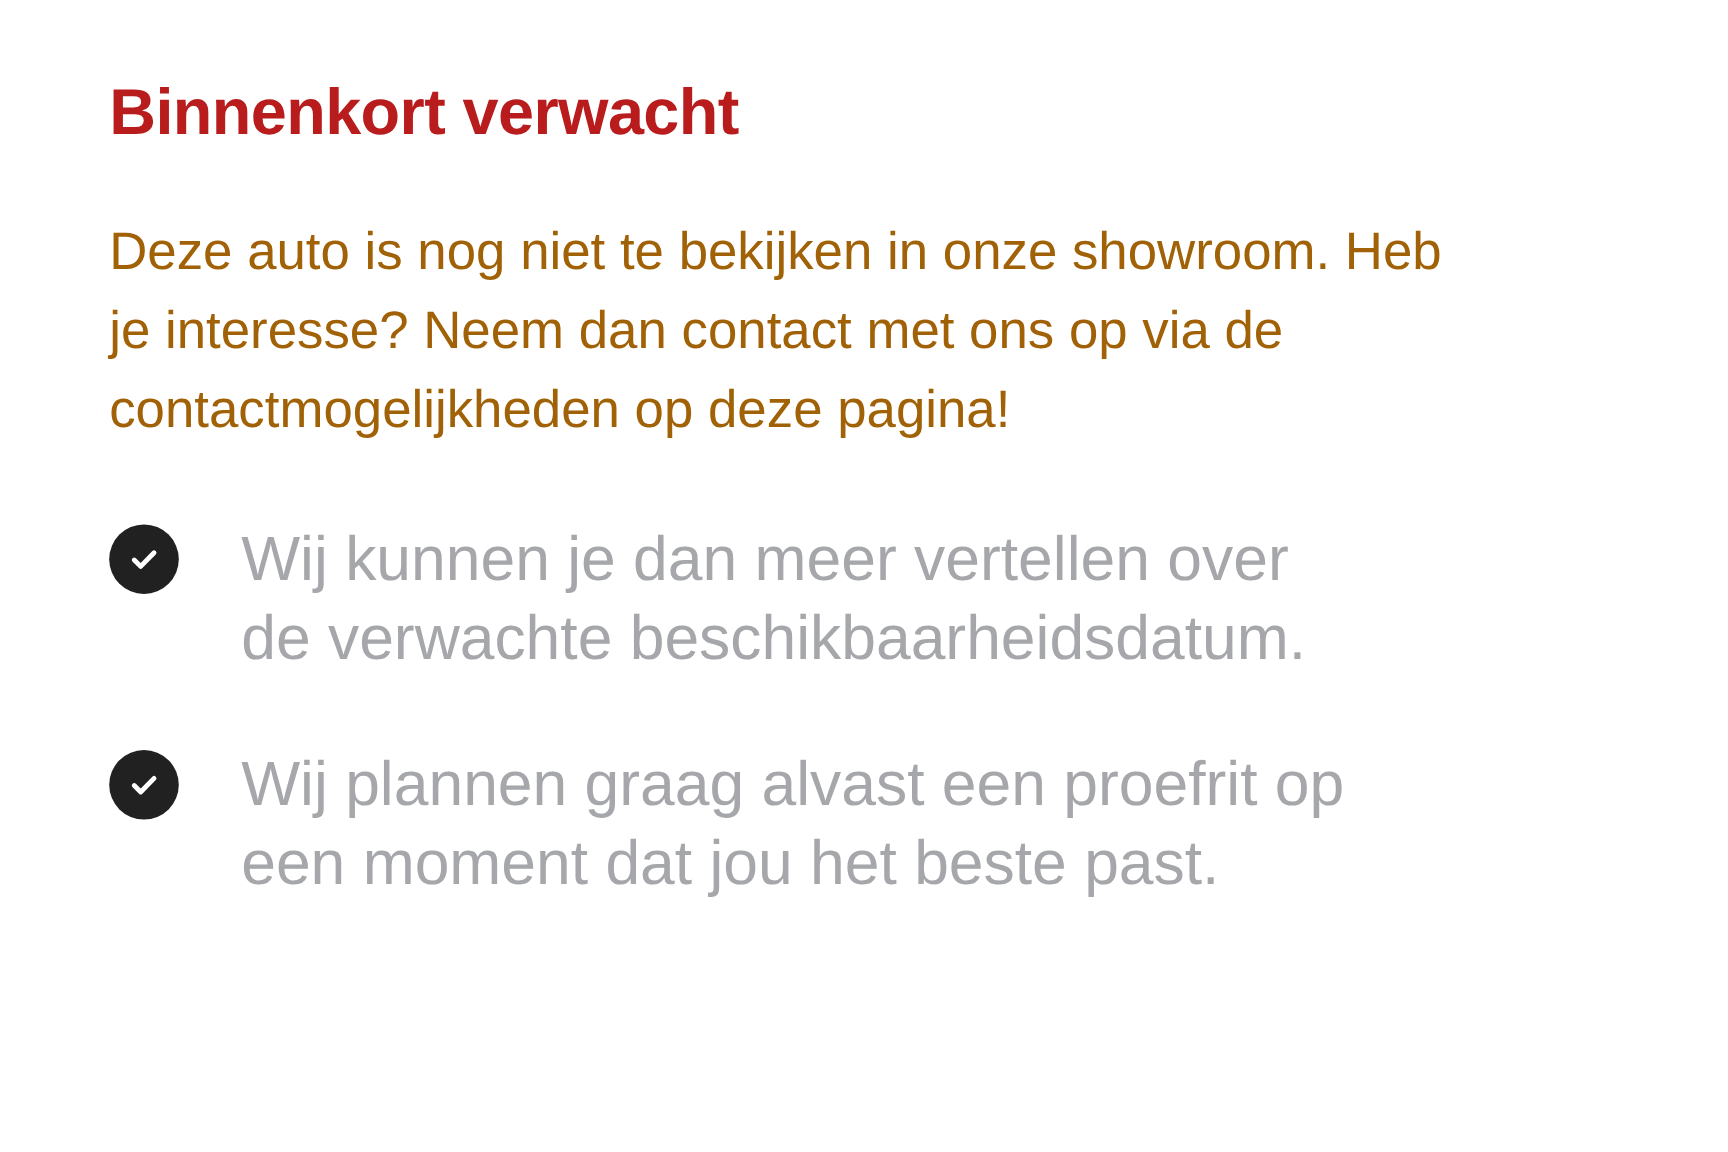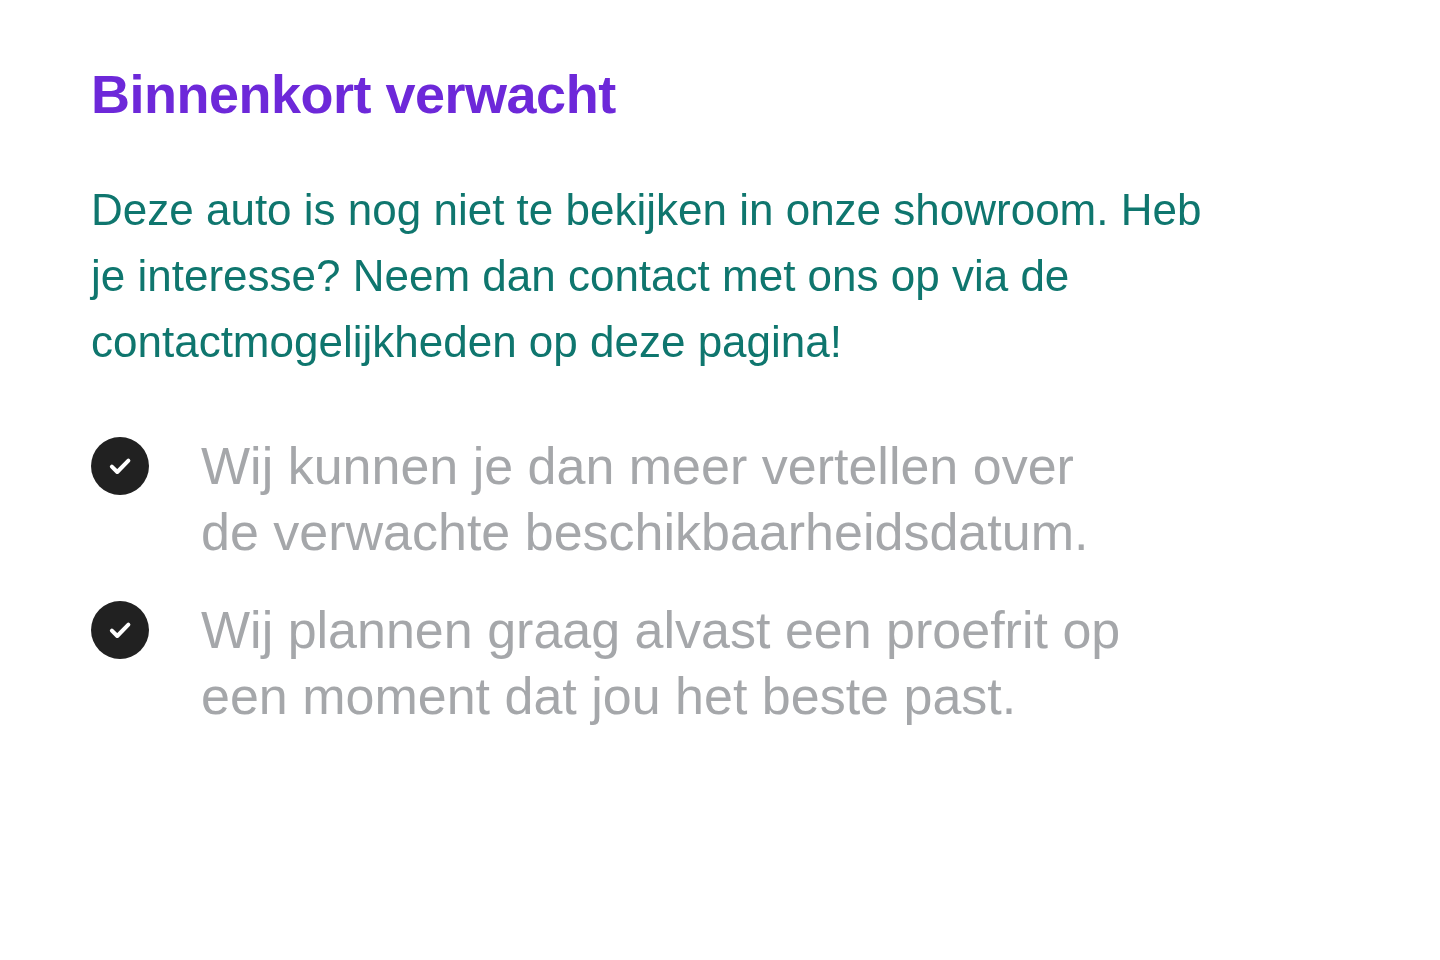--- a/index.html
+++ b/index.html
@@ -11,40 +11,40 @@
     overflow: hidden;
   }
   .section {
     padding: 62px 90px 0 91px;
   }
   .section-title {
     font-size: 54px;
     line-height: 1.2;
     font-weight: 700;
     letter-spacing: -0.5px;
-    color: #6d28d9;
+    color: #b91c1c;
   }
   .section-intro {
     margin-top: 50px;
     max-width: 1120px;
     font-size: 44px;
     line-height: 66px;
     font-weight: 400;
-    color: #0f766e;
+    color: #a16207;
   }
   .bullet-list {
     list-style: none;
     margin-top: 58px;
   }
   .bullet-item {
     display: flex;
     align-items: flex-start;
   }
   .bullet-item + .bullet-item {
-    margin-top: 32px;
+    margin-top: 56px;
   }
   .check-circle {
     flex: 0 0 auto;
     width: 58px;
     height: 58px;
     margin-top: 4px;
     border-radius: 50%;
     background: #212121;
     display: flex;
     align-items: center;

